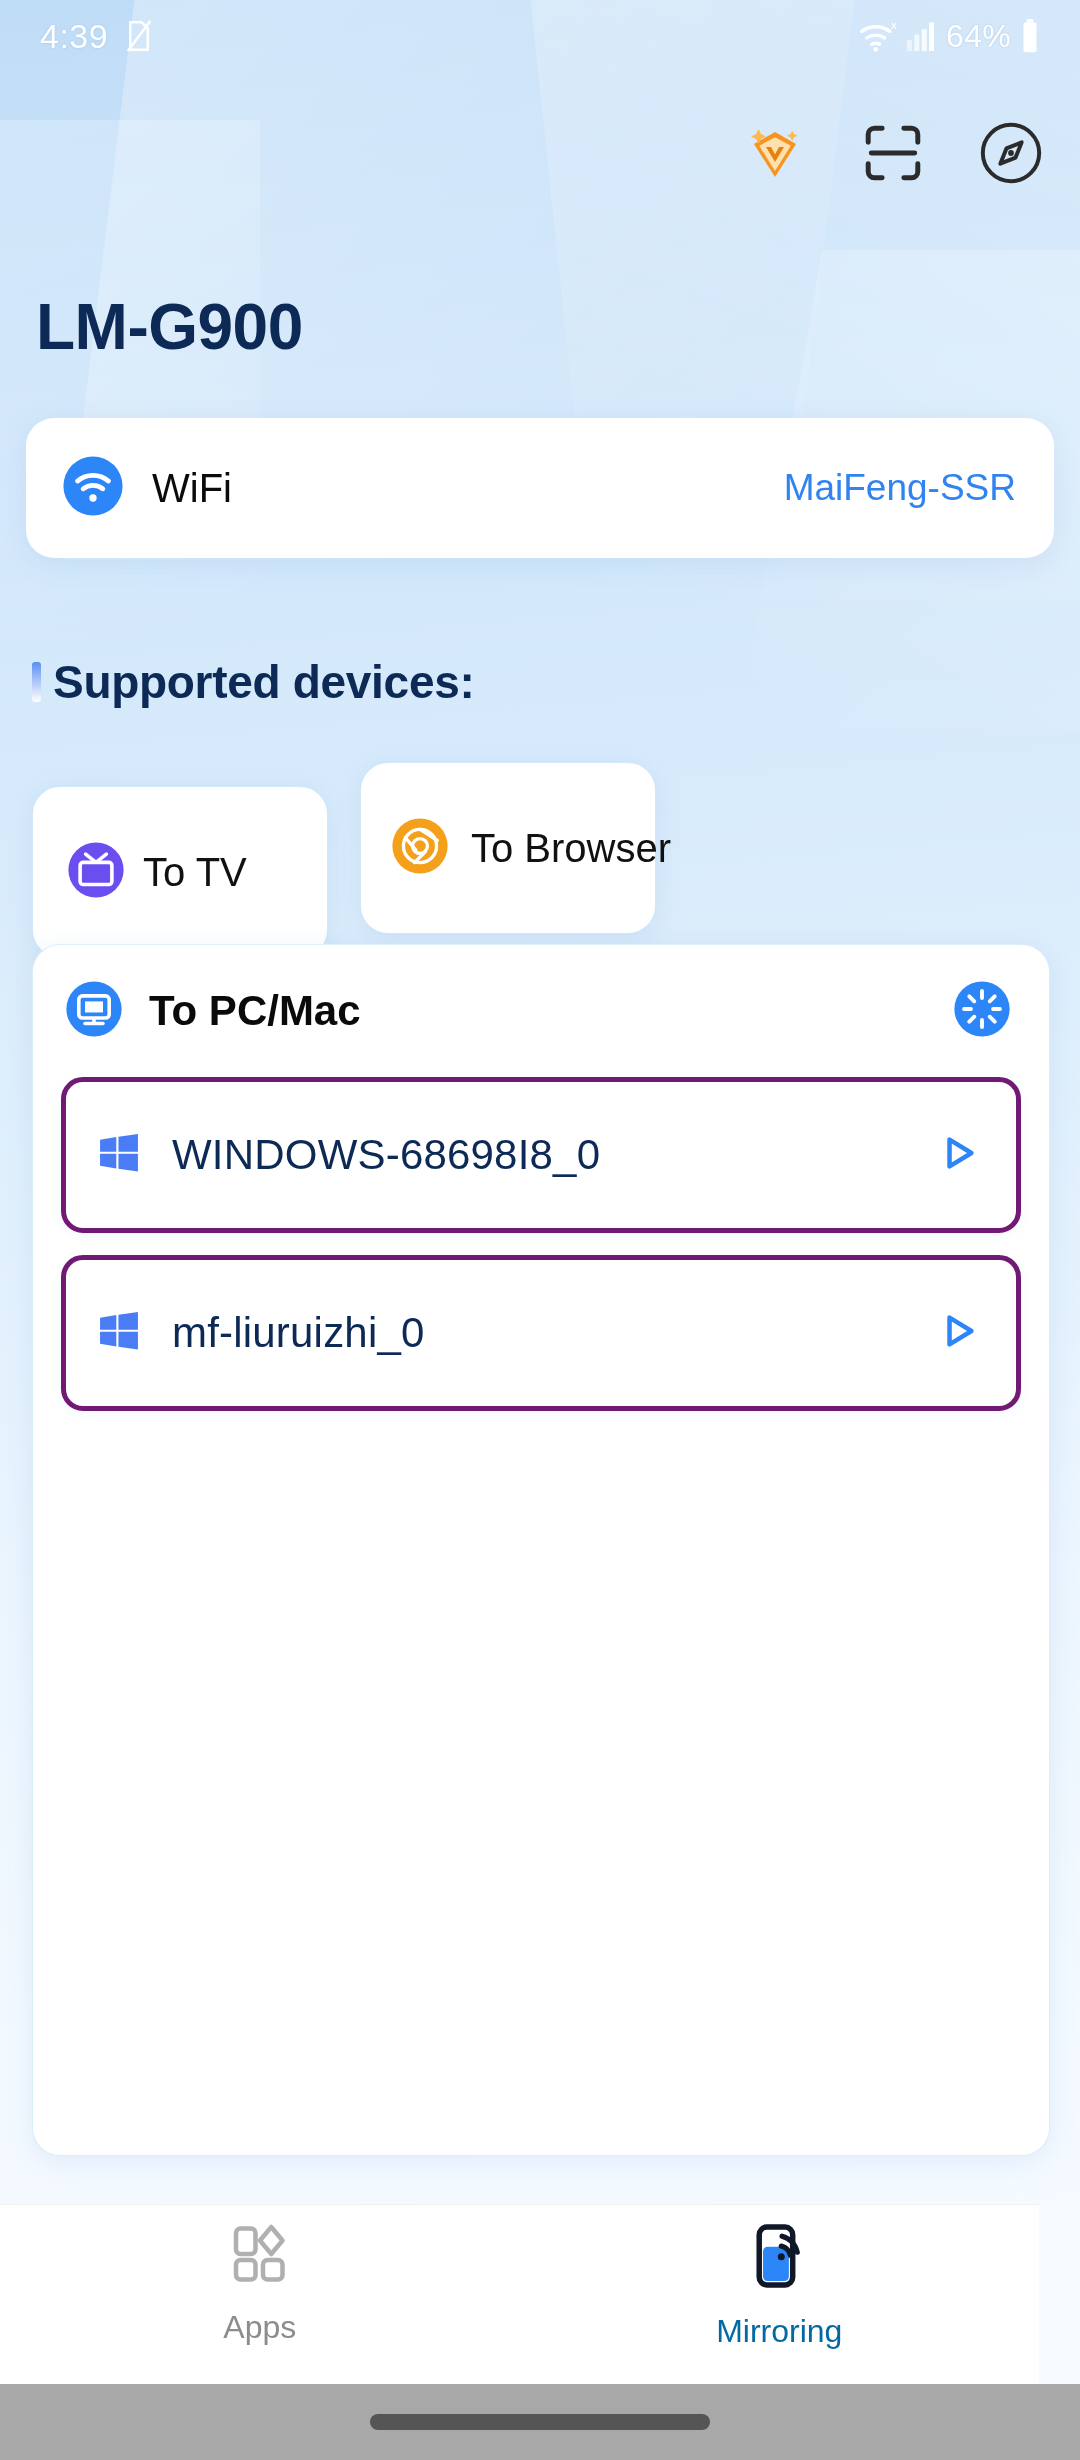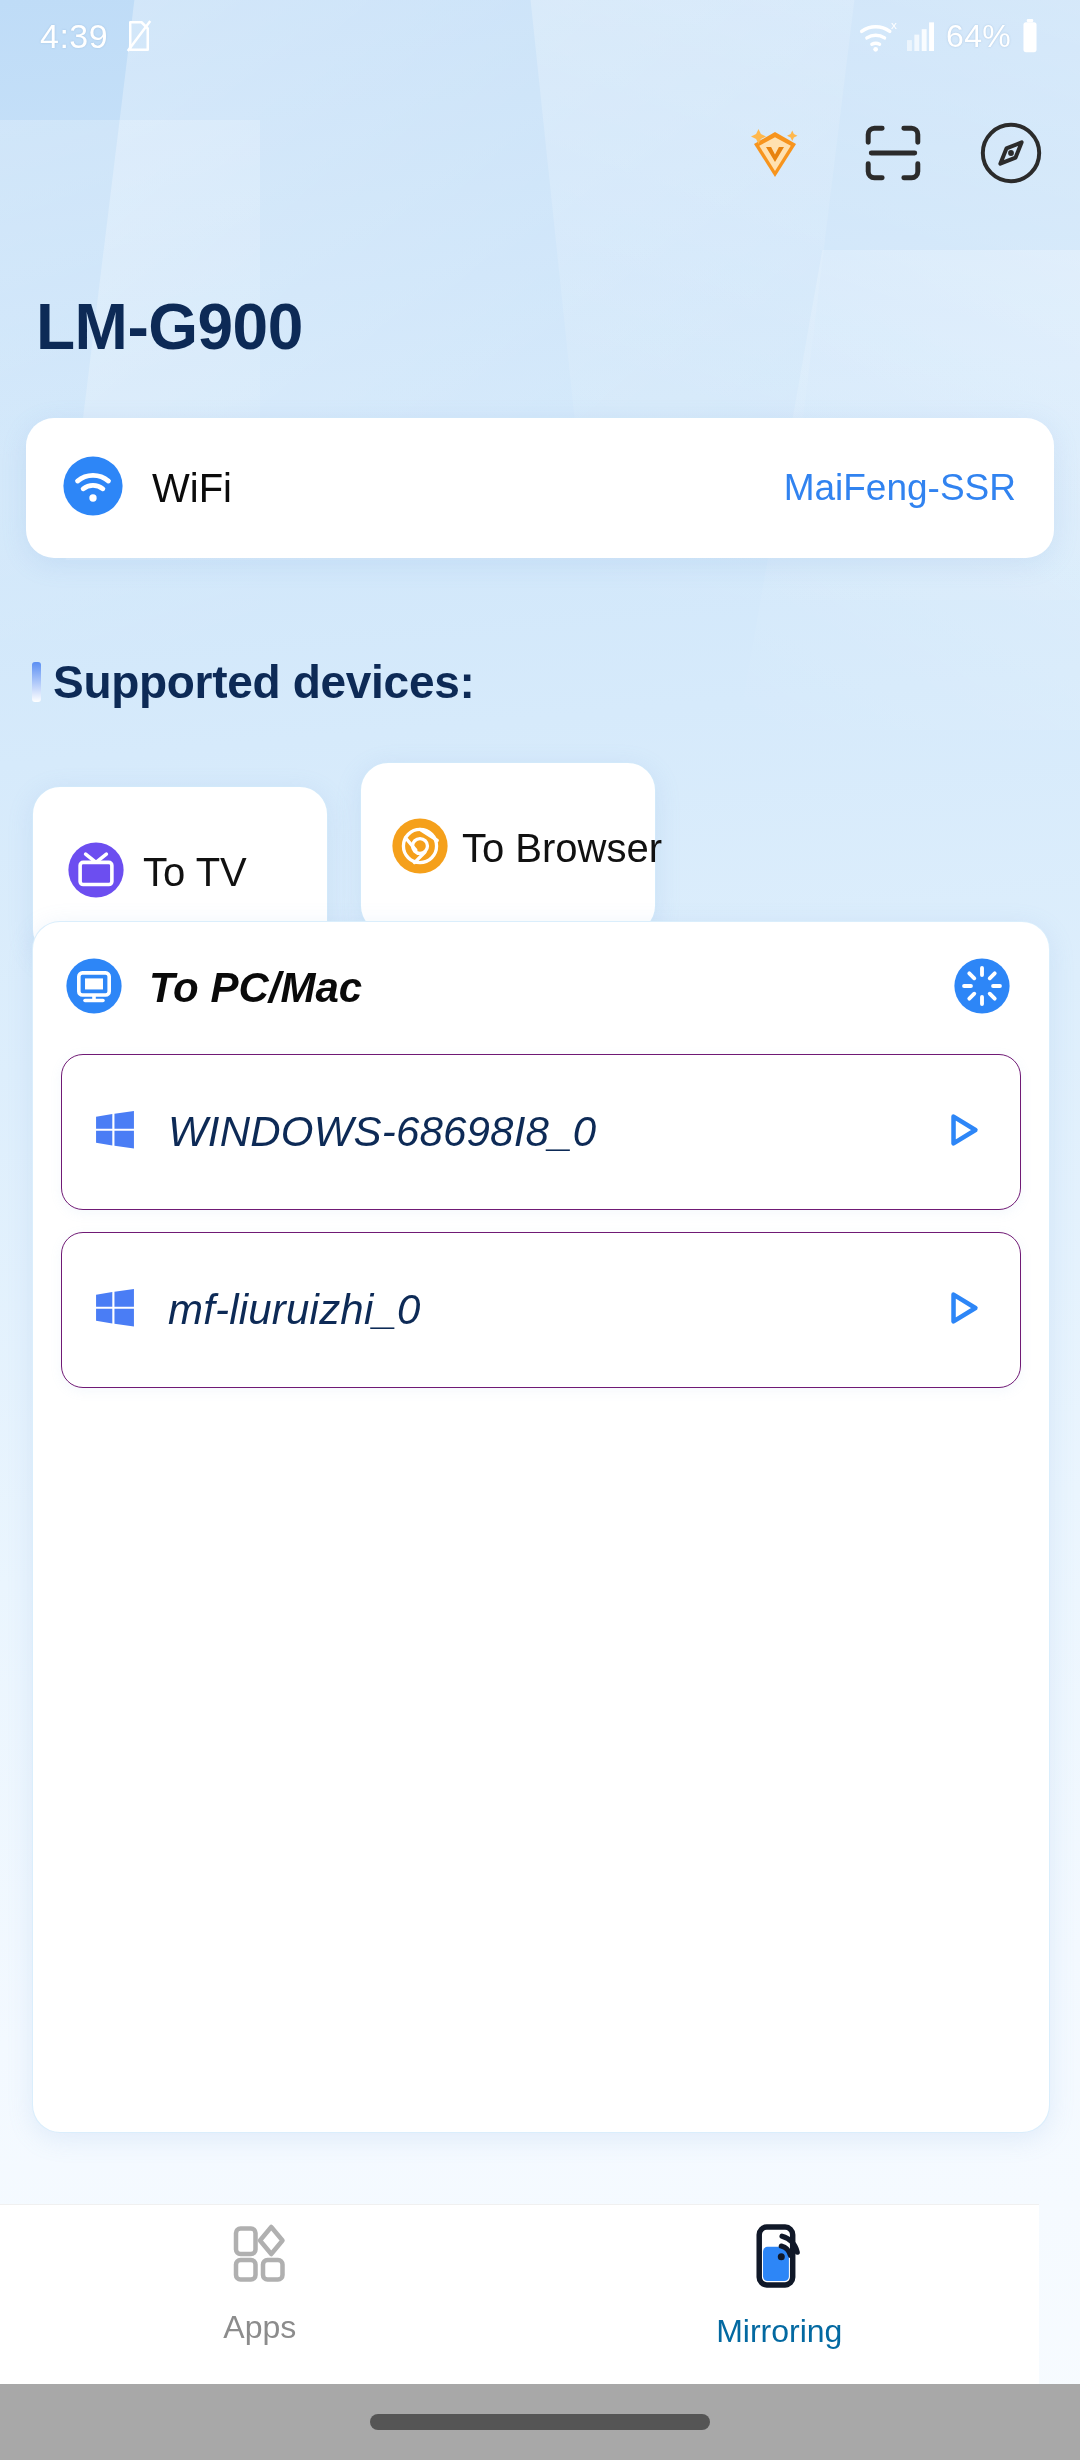--- a/index.html
+++ b/index.html
@@ -93,41 +93,41 @@
   .sd-text { font-size:46px; font-weight:bold; color:#0d2a56; letter-spacing:-0.3px; }
 
   
   #tv-card {
     position:absolute; left:32px; top:786px; width:296px; height:172px;
     display:flex; align-items:center; padding-left:34px; gap:18px; z-index:5;
     border:1px solid rgba(205,231,250,.9);
   }
   #browser-card {
     position:absolute; left:360px; top:762px; width:296px; height:172px;
-    display:flex; align-items:center; padding-left:30px; gap:13px; z-index:5;
+    display:flex; align-items:center; padding-left:30px; gap:22px; z-index:5;
     border:1px solid rgba(205,231,250,.9);
   }
   .type-label { font-size:40px; color:#111111; white-space:nowrap; }
 
   
   #pcmac-card {
-    position:absolute; left:32px; top:921px; width:1018px; height:1212px;
-    z-index:5; border:1px solid rgba(214,236,252,.9);font-style:italic;
+    position:absolute; left:32px; top:944px; width:1018px; height:1212px;
+    z-index:5; border:1px solid rgba(214,236,252,.9);
   }
   #pcmac-head {
     height:132px; display:flex; align-items:center; justify-content:space-between;
     padding:0 38px 0 32px;
   }
   .pc-left { display:flex; align-items:center; gap:26px; }
   .pc-title { font-size:42px; font-weight:bold; color:#0a0a0a; }
 
   .dev-list { padding:0 28px; }
   .dev-row {
     height:156px; margin-bottom:22px;
-    border:1px solid #701a75; border-radius:22px; background:#fff;
+    border:5px solid #701a75; border-radius:22px; background:#fff;
     box-shadow:0 3px 12px rgba(150,185,225,.10);
     display:flex; align-items:center; justify-content:space-between;
     padding:0 34px 0 30px;
   }
   .dev-left { display:flex; align-items:center; gap:30px; }
   .dev-name { font-size:42px; color:#0d2a56; letter-spacing:.2px; }
 
   
   #bottomnav {
     position:absolute; left:0; bottom:76px; width:1039px; height:180px;

